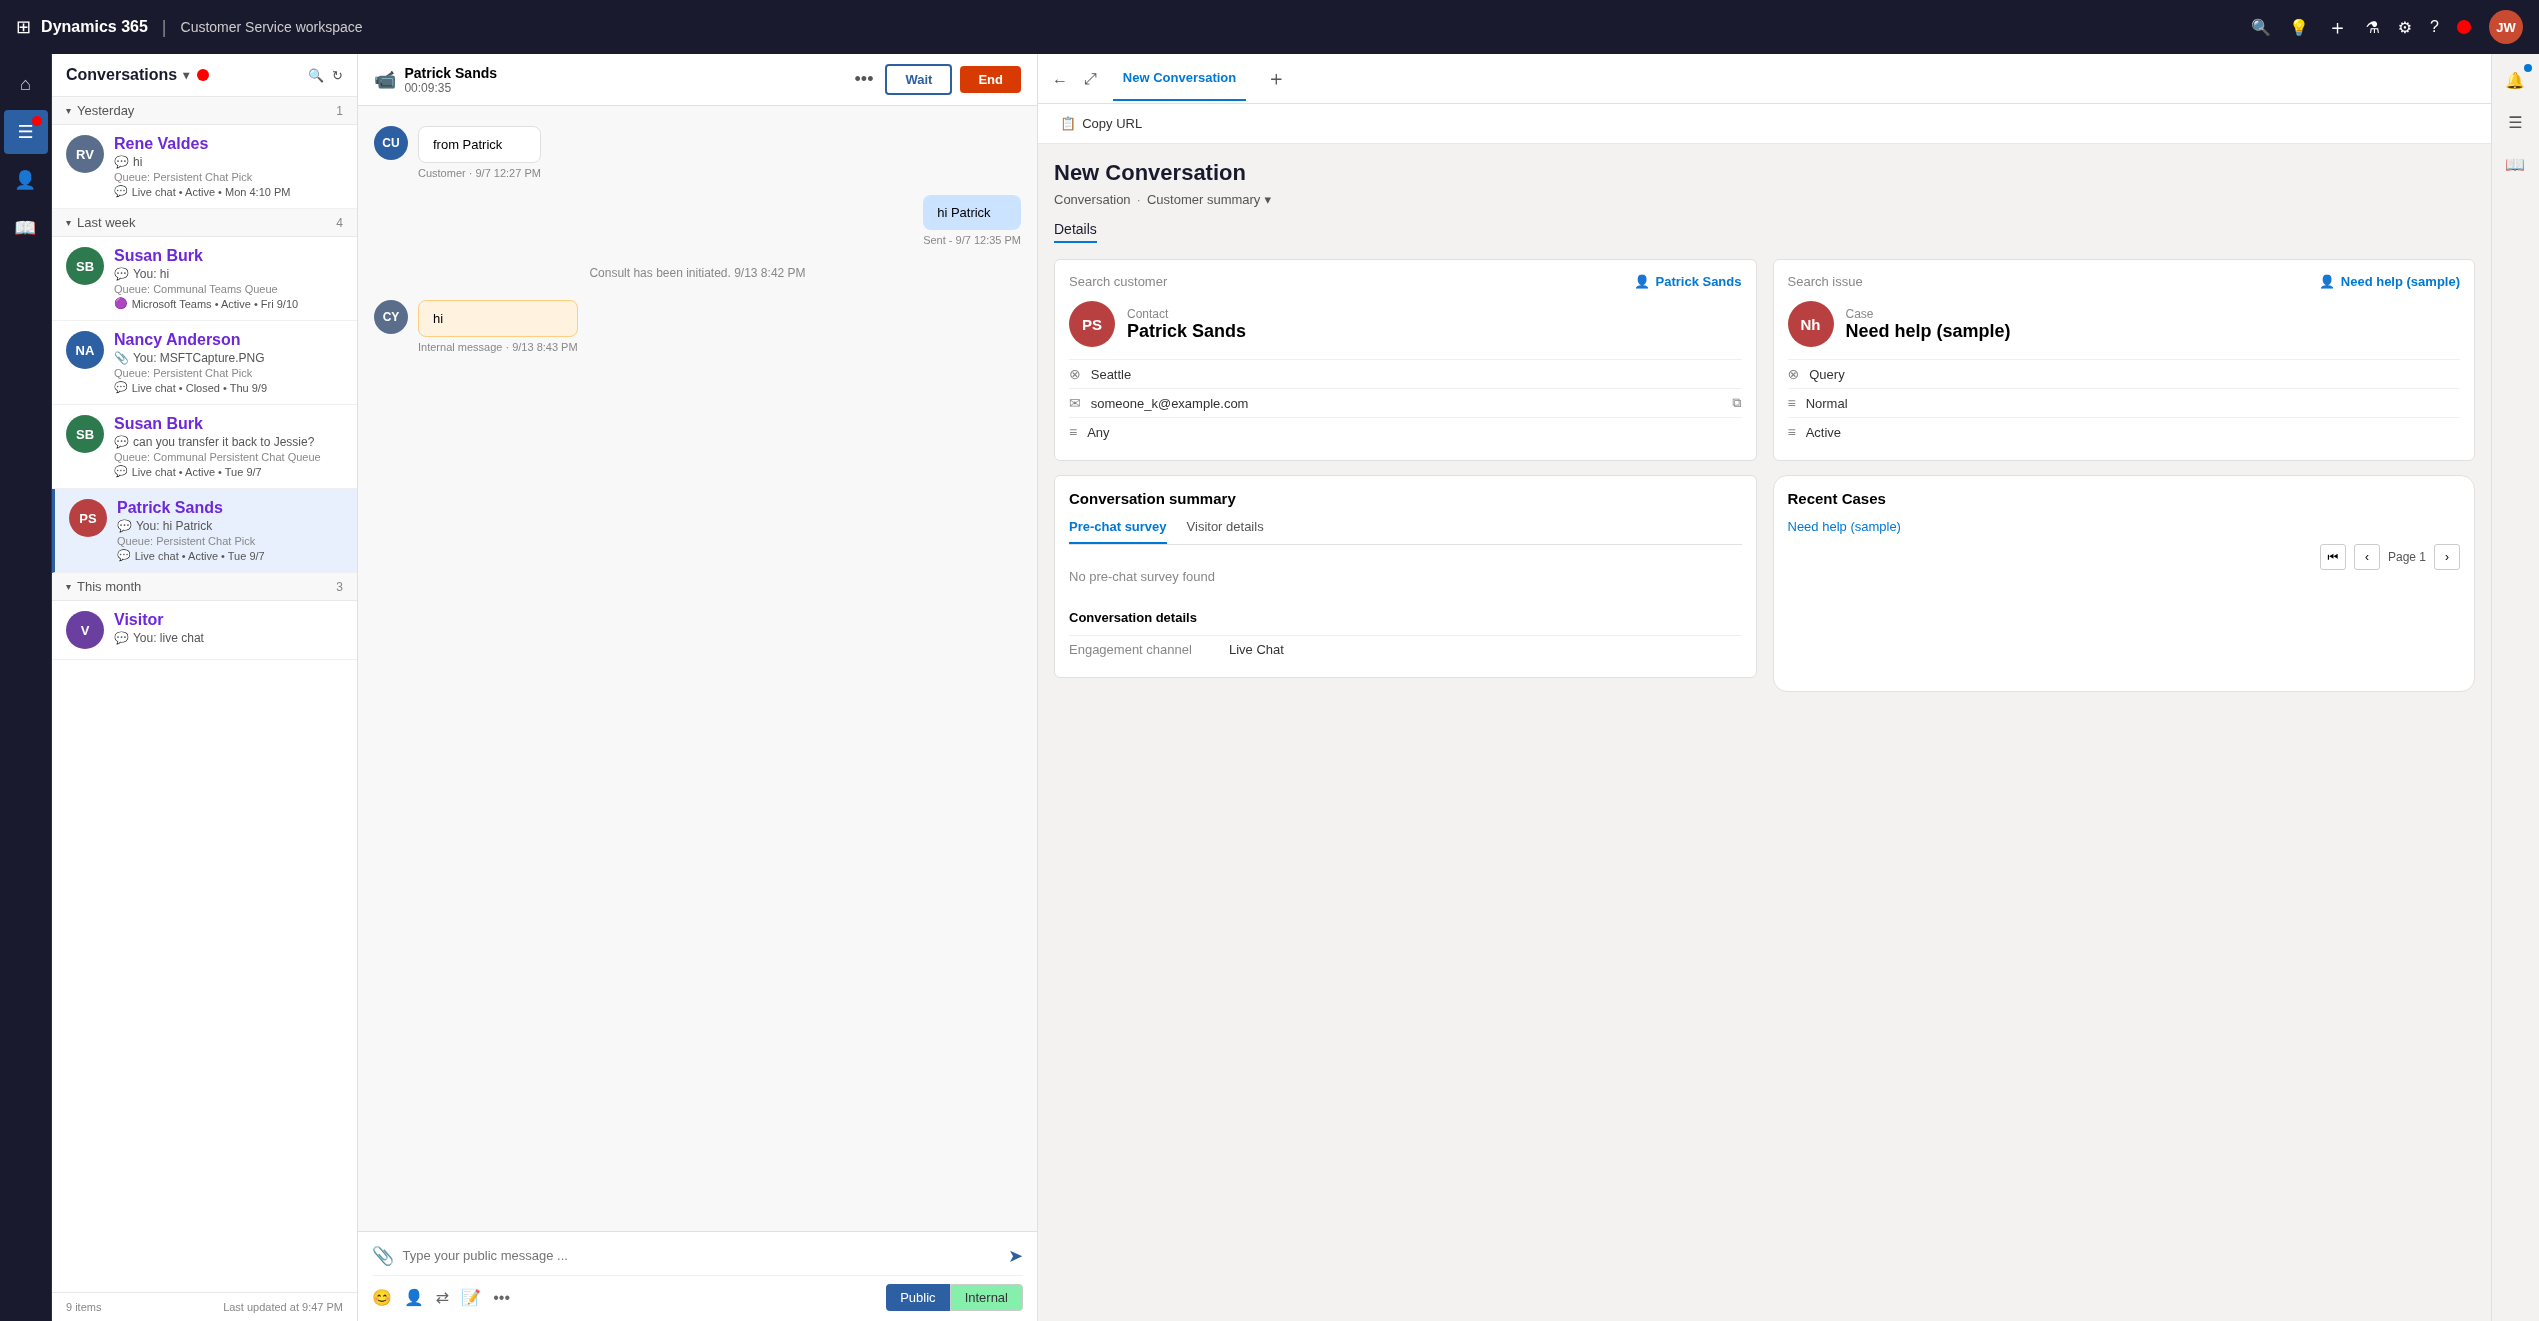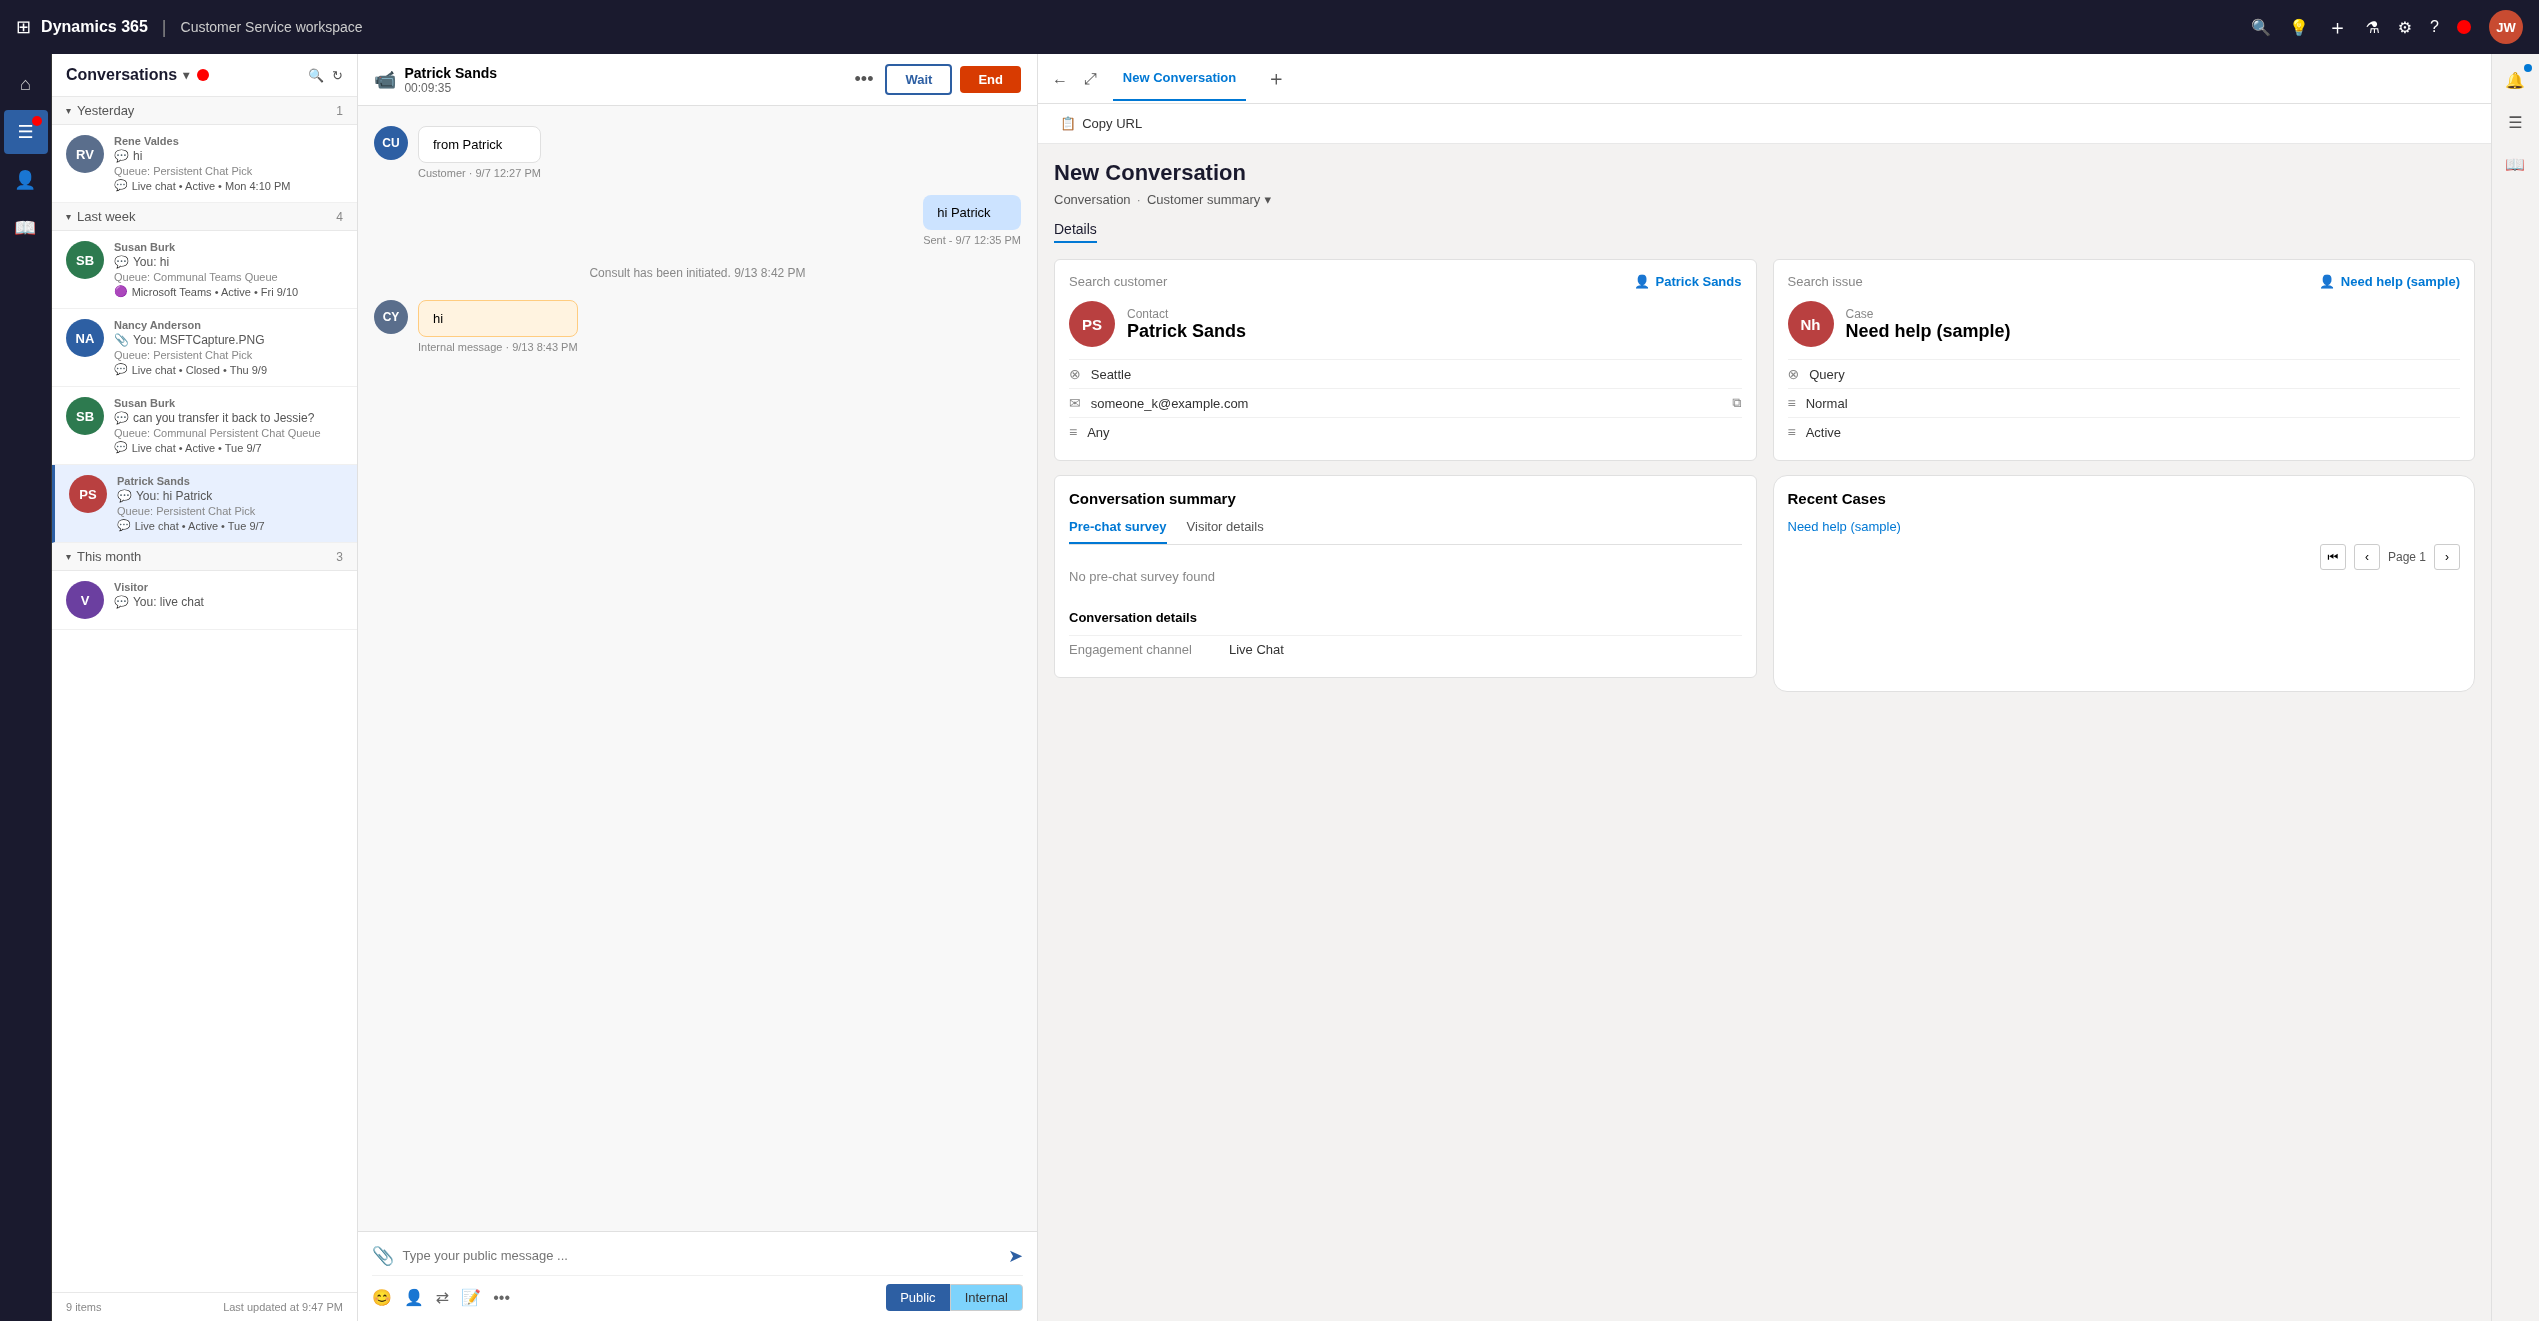--- a/index.html
+++ b/index.html
@@ -172,21 +172,21 @@
       border-radius: 50%;
       display: flex;
       align-items: center;
       justify-content: center;
       color: white;
       font-size: 13px;
       font-weight: 600;
       flex-shrink: 0;
     }
     .conv-details { flex: 1; min-width: 0; }
-    .conv-name { font-size: 11px; font-weight: 600; color: #737373; }
+    .conv-name { font-size: 16px; font-weight: 600; color: #6d28d9; }
     .conv-preview { font-size: 12px; color: #555; display: flex; align-items: center; gap: 4px; margin-top: 2px; }
     .conv-queue { font-size: 11px; color: #888; margin-top: 2px; }
     .conv-status { font-size: 11px; color: #555; margin-top: 2px; display: flex; align-items: center; gap: 4px; }
     .sidebar-footer {
       padding: 8px 14px;
       border-top: 1px solid #e8e8e8;
       font-size: 11px;
       color: #888;
       display: flex;
       justify-content: space-between;
@@ -303,21 +303,21 @@
     .public-btn {
       background: #2d5fa3;
       color: white;
       border: none;
       padding: 5px 14px;
       border-radius: 4px 0 0 4px;
       font-size: 13px;
       cursor: pointer;
     }
     .internal-btn {
-      background: #7dd3fc;
+      background: #86efac;
       color: #333;
       border: 1px solid #ccc;
       padding: 5px 14px;
       border-radius: 0 4px 4px 0;
       font-size: 13px;
       cursor: pointer;
       text-align: right;
     }
 
     

